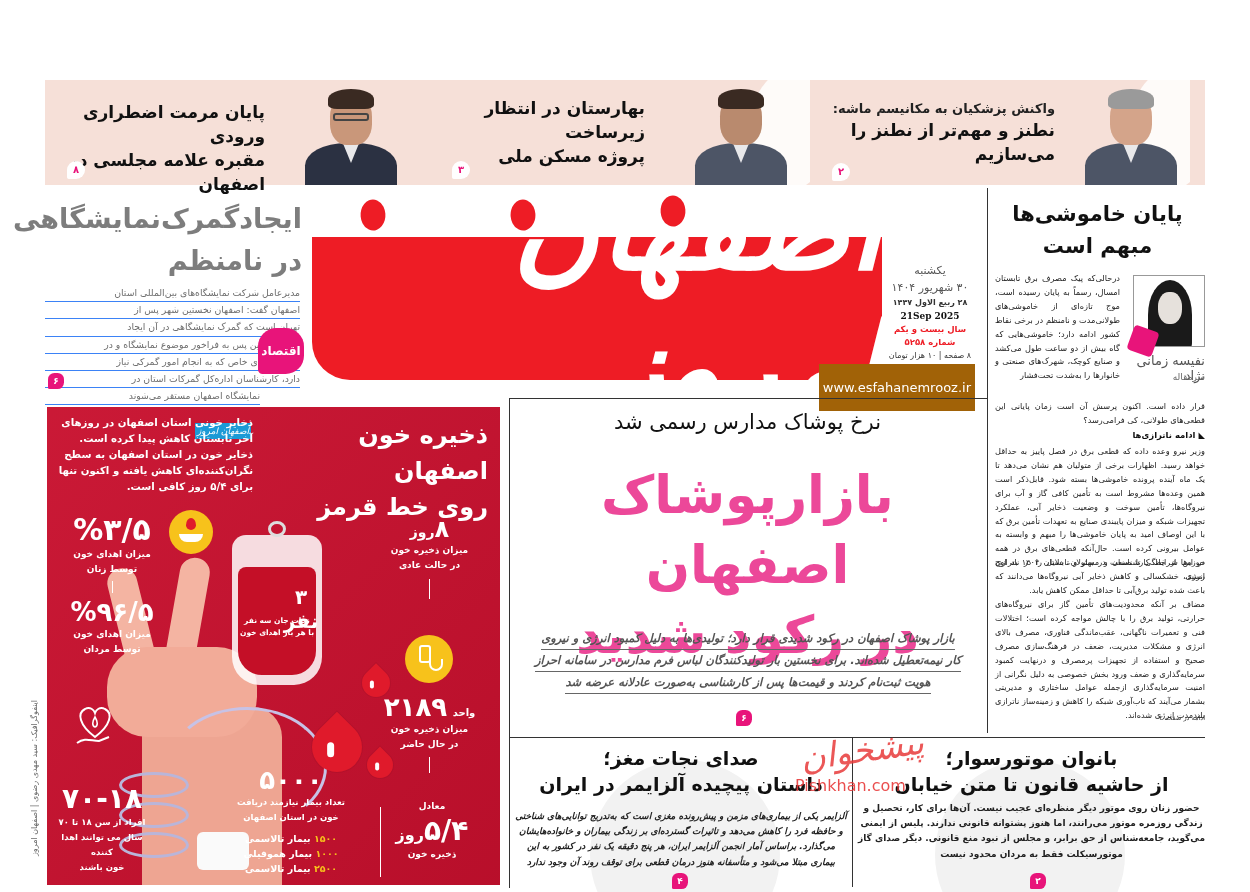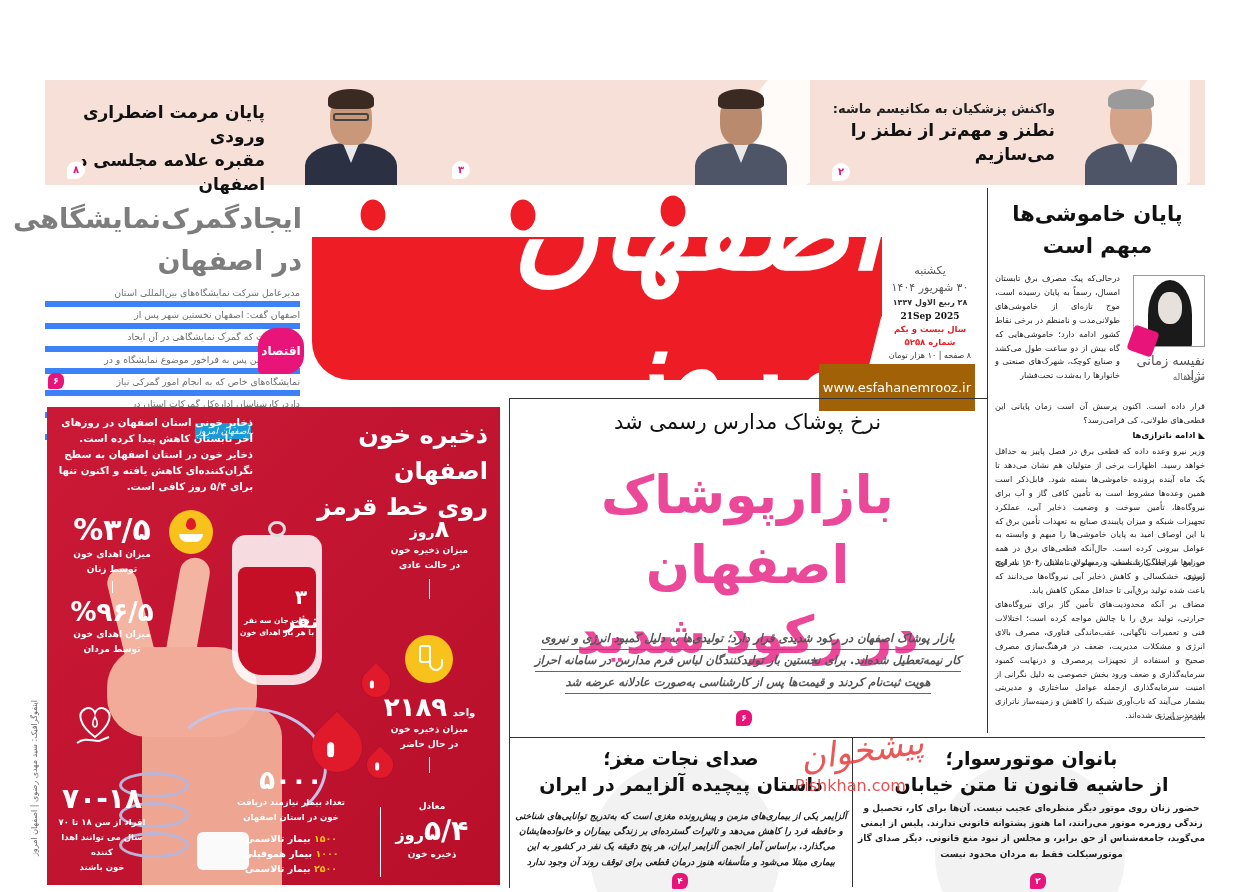--- a/index.html
+++ b/index.html
@@ -34,21 +34,21 @@
   .author-photo .face { position:absolute; left:24px; top:16px; width:24px; height:32px; background:#e6e1dc; border-radius:45%; }
   .author-accent { left: 1130px; top: 328px; width: 26px; height: 26px; background: #e8147a; transform: rotate(20deg); border-radius: 4px; }
   .author-name { left: 1120px; top: 353px; width: 85px; text-align: right; font-size: 13px; color:#555; }
   .author-role { left: 1120px; top: 372px; width: 85px; text-align: right; font-size: 9px; color:#666; }
   .ed-text { font-size: 8.2px; line-height: 13.9px; color:#222; text-align: justify; }
   .ed-sub { font-size: 8.5px; font-weight: bold; color:#111; }
 
   
   .econ-title { left: 40px; top: 198px; width: 262px; text-align: right; font-size: 27px; font-weight: bold; color:#7d7d7d; line-height: 42px; }
   .econ-body { left: 45px; top: 285px; width: 255px; font-size: 9.3px; line-height: 16.2px; color:#6d6d6d; text-align: right; }
-  .econ-body div { border-bottom: 6px solid #3b82f6; }
+  .econ-body div { border-bottom: 1px solid #3b82f6; }
   .econ-badge { left: 258px; top: 328px; width: 46px; height: 46px; background: #e8147a; border-radius: 40% 40% 40% 10%; color:#fff; font-size: 12px; font-weight: bold; display:flex; align-items:center; justify-content:center; }
   .pink-page { width:16px; height:16px; background:#e8147a; color:#fff; font-size:9px; font-weight:bold; display:flex; align-items:center; justify-content:center; border-radius: 40% 40% 40% 10%; }
 
   
   .masthead { left: 312px; top: 237px; width: 570px; height: 143px; background: #ee1c25; border-radius: 0 0 0 38px; overflow: hidden; }
   .masthead-text { position:absolute; left: 0; top: -40px; width: 570px; height: 200px; display:flex; align-items:center; justify-content:center; color:#fff; font-family: "DejaVu Serif", serif; font-size: 118px; font-style: italic; font-weight: bold; letter-spacing: -6px; }
   .mast-dots { position:absolute; background:#ee1c25; width: 26px; height: 30px; border-radius: 60% 40% 60% 40%; transform: rotate(-25deg); }
 
   .dateline { left: 885px; top: 262px; width: 90px; text-align: center; color:#555; }
   .dateline .d1 { font-size: 11px; line-height: 17px; }
@@ -120,20 +120,24 @@
   <div class="teaser" style="right:390px; width:385px;">
     <div class="photo" style="right:5px; width:140px;">
       <div class="blob"></div>
       <div class="person" style="left:20px;">
         <div class="body grey"></div>
           <div class="collar"></div>
           <div class="head" style="background:#b98a6e;"></div>
           <div class="hair"></div>
       </div>
     </div>
+    <div style="position:absolute; right:170px; top:16px; width:210px;">
+      <div class="t-title">بهارستان در انتظار زیرساخت</div>
+      <div class="t-title">پروژه مسکن ملی</div>
+    </div>
     <div style="position:absolute; right:345px; top:78px;"><span class="page-badge">۳</span></div>
   </div>
 
   <div class="teaser" style="right:775px; width:385px;">
     <div class="photo" style="right:15px; width:130px;">
       <div class="person" style="left:15px;">
         <div class="body"></div>
           <div class="collar"></div>
           <div class="head" style="background:#c9977a;"></div>
           <div class="hair"></div>
@@ -168,21 +172,21 @@
 <div class="abs ed-sub" style="left:995px; top:430px; width:210px; text-align:right;">
   <span>◣ </span><span>ادامه ناترازی‌ها</span>
 </div>
 <div class="abs ed-text" style="left:995px; top:445px; width:210px;">وزیر نیرو وعده داده که قطعی برق در فصل پاییز به حداقل خواهد رسید. اظهارات برخی از متولیان هم نشان می‌دهد تا یک ماه آینده پرونده خاموشی‌ها بسته شود. قابل‌ذکر است همین وعده‌ها مشروط است به تأمین کافی گاز و آب برای نیروگاه‌ها، تأمین سوخت و وضعیت ذخایر آبی، عملکرد تجهیزات شبکه و میزان پایبندی صنایع به تعهدات تأمین برق که با این اوصاف امید به پایان خاموشی‌ها را مبهم و وابسته به عوامل بیرونی کرده است. حال‌آنکه قطعی‌های برق در همه حوزه‌ها از خانگی تا صنعت در بهار و تابستان ۱۴۰۴ به اوج رسید.</div>
 <div class="abs ed-text" style="left:995px; top:556px; width:210px;">در این شرایط کارشناسان و مسئولان، دلایل را در ناترازی انرژی، خشکسالی و کاهش ذخایر آبی نیروگاه‌ها می‌دانند که باعث شده تولید برق‌آبی تا حداقل ممکن کاهش یابد.</div>
 <div class="abs ed-text" style="left:995px; top:598px; width:210px;">مضاف بر آنکه محدودیت‌های تأمین گاز برای نیروگاه‌های حرارتی، تولید برق را با چالش مواجه کرده است؛ اختلالات فنی و تعمیرات ناگهانی، عقب‌ماندگی فناوری، مصرف بالای انرژی و مشکلات مدیریت، ضعف در فرهنگ‌سازی مصرف صحیح و استفاده از تجهیزات پرمصرف و درنهایت کمبود سرمایه‌گذاری و ضعف ورود بخش خصوصی به دلیل نگرانی از امنیت سرمایه‌گذاری ازجمله عوامل ساختاری و مدیریتی بشمار می‌آیند که تاب‌آوری شبکه را کاهش و زمینه‌ساز ناترازی بلندمدت انرژی شده‌اند.</div>
 <div class="abs" style="left:995px; top:714px; width:210px; text-align:right; font-size:6.5px; color:#333;">ادامه در صفحه ۲</div>
 
 <div class="abs econ-title">
   <div>ایجادگمرک‌نمایشگاهی</div>
-  <div>در اصفهان</div>
+  <div>در نامنظم</div>
 </div>
 <div class="abs econ-body">
   <div>مدیرعامل شرکت نمایشگاه‌های بین‌المللی استان</div>
   <div>اصفهان گفت: اصفهان نخستین شهر پس از</div>
   <div>تهران است که گمرک نمایشگاهی در آن ایجاد</div>
   <div>شده و از این پس به فراخور موضوع نمایشگاه و در</div>
   <div>نمایشگاه‌های خاص که به انجام امور گمرکی نیاز</div>
   <div>دارد، کارشناسان اداره‌کل گمرکات استان در</div>
   <div style="margin-right:40px;">نمایشگاه اصفهان مستقر می‌شوند</div>
 </div>

